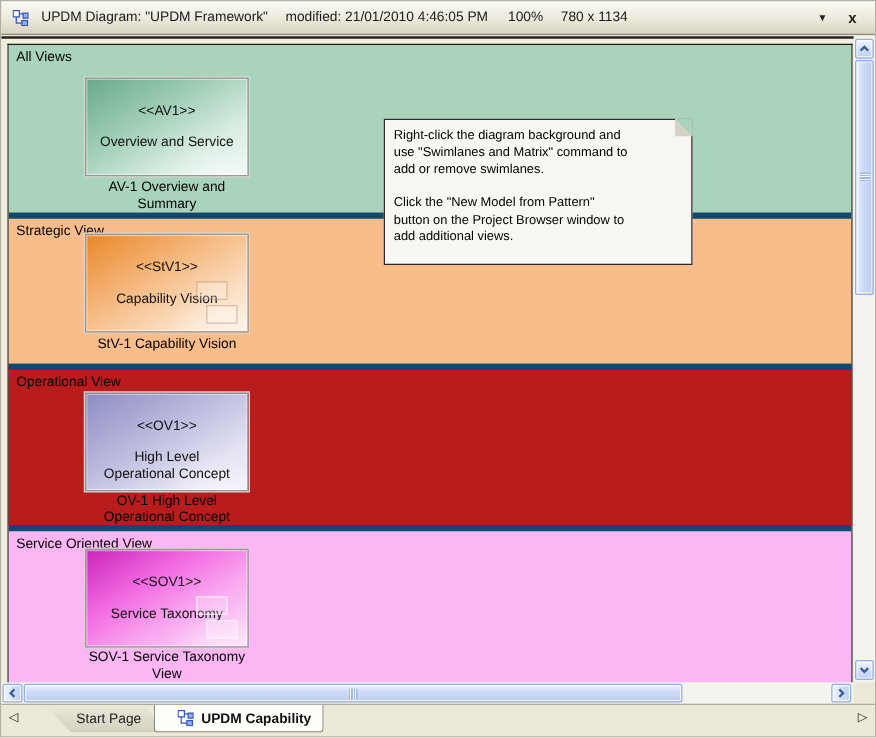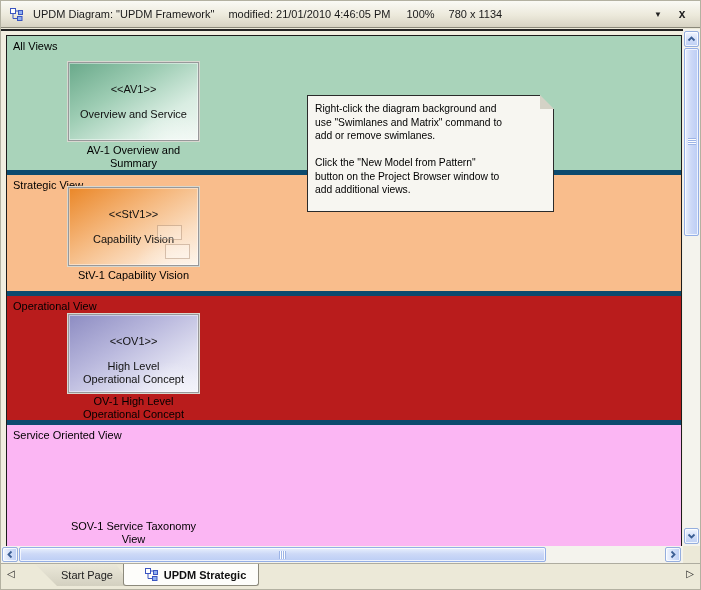--- a/index.html
+++ b/index.html
@@ -158,20 +158,26 @@
     <div class="cap cap-1">StV-1 Capability Vision</div>
 
     <div class="uml-el el-2">
       <div class="stereo">&lt;&lt;OV1&gt;&gt;</div>
       <div class="el-name">High Level
 Operational Concept</div>
     </div>
     <div class="cap cap-2">OV-1 High Level
 Operational Concept</div>
 
+    <div class="uml-el el-3">
+      <div class="stereo">&lt;&lt;SOV1&gt;&gt;</div>
+      <div class="el-name">Service Taxonomy</div>
+      <div class="deco a"></div>
+      <div class="deco b"></div>
+    </div>
     <div class="cap cap-3">SOV-1 Service Taxonomy
 View</div>
 
     <div class="note">
       <div class="note-text">Right-click the diagram background and
 use "Swimlanes and Matrix" command to
 add or remove swimlanes.
 
 Click the "New Model from Pattern"
 button on the Project Browser window to
@@ -218,18 +224,18 @@
     <div class="tab-inactive">
       <span>Start Page</span>
     </div>
     <div class="tab-active">
       <svg class="dgm-icon" viewBox="0 0 13 13" width="13" height="13">
         <path d="M5.5 3 H10.5 M3 5.5 V10.5 H7.5" stroke="#3a55c0" fill="none"></path>
         <rect x="0.5" y="0.5" width="5" height="5" fill="#ffffff" stroke="#3a55c0"></rect>
         <rect x="8.5" y="2.5" width="4" height="4" fill="#8fb0f0" stroke="#3a55c0"></rect>
         <rect x="7.5" y="8.5" width="4.5" height="4" fill="#8fb0f0" stroke="#3a55c0"></rect>
       </svg>
-      <span>UPDM Strategic</span>
+      <span>UPDM Capability</span>
     </div>
     <span class="tab-nav right">▷</span>
   </div>
 
 </div>
 
 </body></html>

